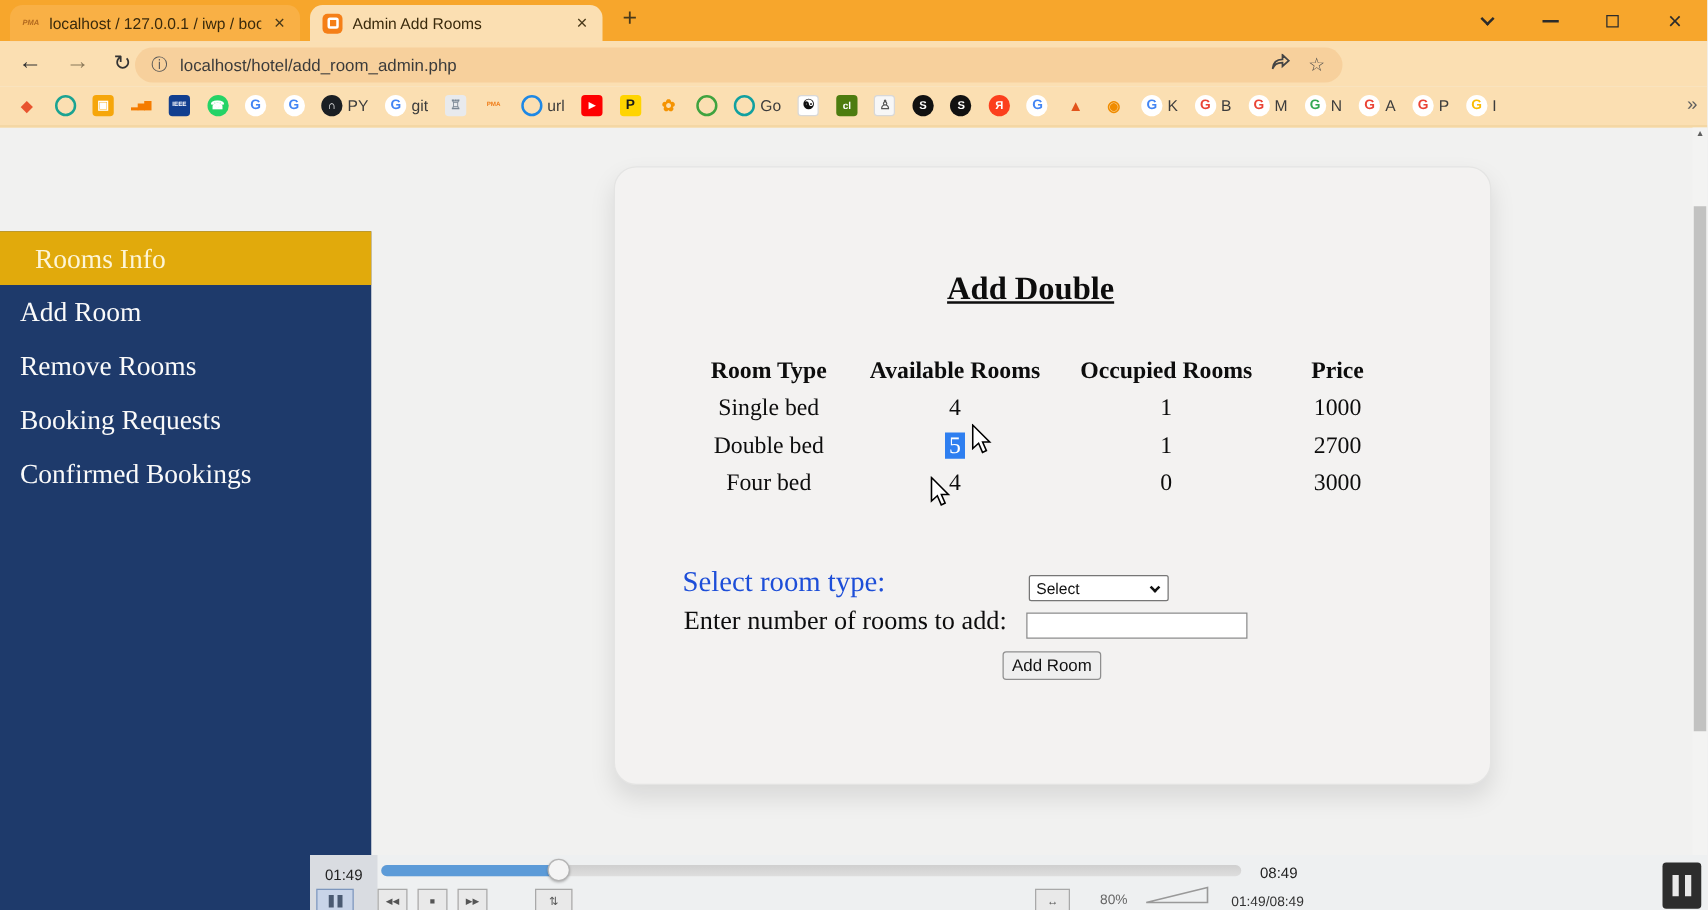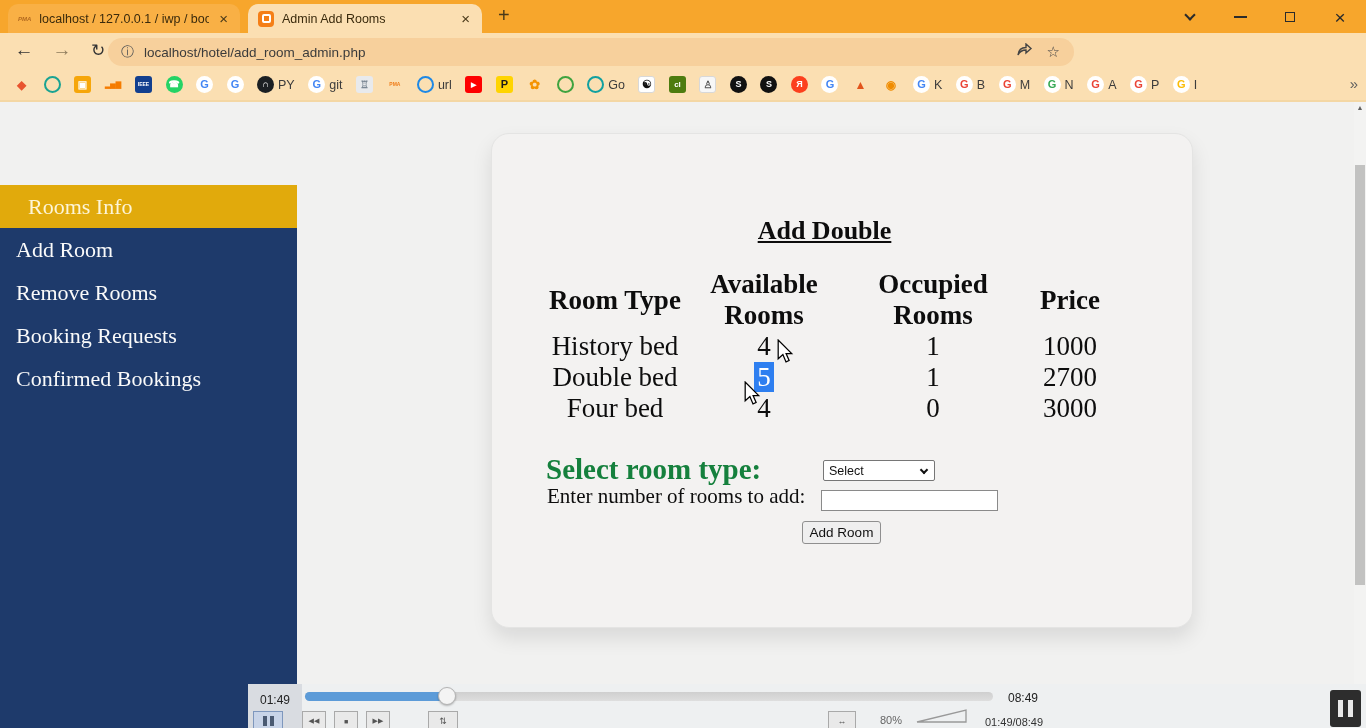--- a/index.html
+++ b/index.html
@@ -60,27 +60,27 @@
   .sidebar { position:absolute; left:0; top:185px; width:297px; height:543px; background:#1e3a6b;
              font-family:"Liberation Serif", serif; }
   .side-item { height:43px; display:flex; align-items:center; padding-left:16px; font-size:22px; color:#fafafa; }
   .side-item.active { background:#e1aa0c; color:#fdf5d7;padding-left:28px; }
 
   .card { position:absolute; left:491px; top:133px; width:702px; height:495px; background:#f3f2f1;
           border:1px solid #e4e4e3; border-radius:18px; box-shadow:0 10px 20px rgba(0,0,0,0.10);
           font-family:"Liberation Serif", serif; }
   .card-title { position:absolute; left:0; top:82px; width:665px; text-align:center;
                 font-size:26px; font-weight:bold; text-decoration:underline; color:#0d0d0d; }
-  .rooms-table { position:absolute; left:54px; top:135px; border-collapse:collapse;
-                 font-size:27px; color:#0d0d0d; }
+  .rooms-table { position:absolute; left:54px; top:148px; border-collapse:collapse;
+                 font-size:19px; color:#0d0d0d; }
   .rooms-table th { font-weight:bold; height:30px; text-align:center; padding:0; }
   .rooms-table td { height:30px; text-align:center; padding:0; }
   .hl { background:#2e7ff0; color:#fff; padding:0 3px; }
 
-  .form-label-bold { position:absolute; left:54px; top:319px; font-size:29px; font-weight:bold; color:#15803d; }
+  .form-label-bold { position:absolute; left:54px; top:319px; font-size:23px; font-weight:normal; color:#1d4ed8; }
   .form-label { position:absolute; left:55px; top:350px; font-size:21px; color:#0d0d0d; }
   .select-box { position:absolute; left:331px; top:326px; width:112px; height:21px; background:#fff;
                 border:1px solid #767676; border-radius:2px; display:flex; align-items:center;
                 font-family:"Liberation Sans", sans-serif; font-size:12.5px; color:#111; padding-left:5px;}
   .select-box i { position:absolute; right:7px; top:6px; width:6px; height:6px;
                   border-left:2px solid #111; border-bottom:2px solid #111; transform:rotate(-45deg); }
   .num-input { position:absolute; left:329px; top:356px; width:177px; height:21px; background:#fff;
                border:1px solid #8a8a8a; font-size:14px; padding:0 4px; font-family:"Liberation Sans",sans-serif;}
   .add-btn { position:absolute; left:310px; top:387px; width:79px; height:23px; background:#efefef;
              border:1px solid #8f8f8f; border-radius:3px; font-size:13.5px; color:#111;
@@ -324,21 +324,21 @@
       <thead>
         <tr>
           <th>Room Type</th>
           <th>Available Rooms</th>
           <th>Occupied Rooms</th>
           <th>Price</th>
         </tr>
       </thead>
       <tbody>
         <tr>
-          <td>History bed</td>
+          <td>Single bed</td>
           <td>4</td>
           <td>1</td>
           <td>1000</td>
         </tr>
         <tr>
           <td>Double bed</td>
           <td><span class="hl">5</span></td>
           <td>1</td>
           <td>2700</td>
         </tr>

